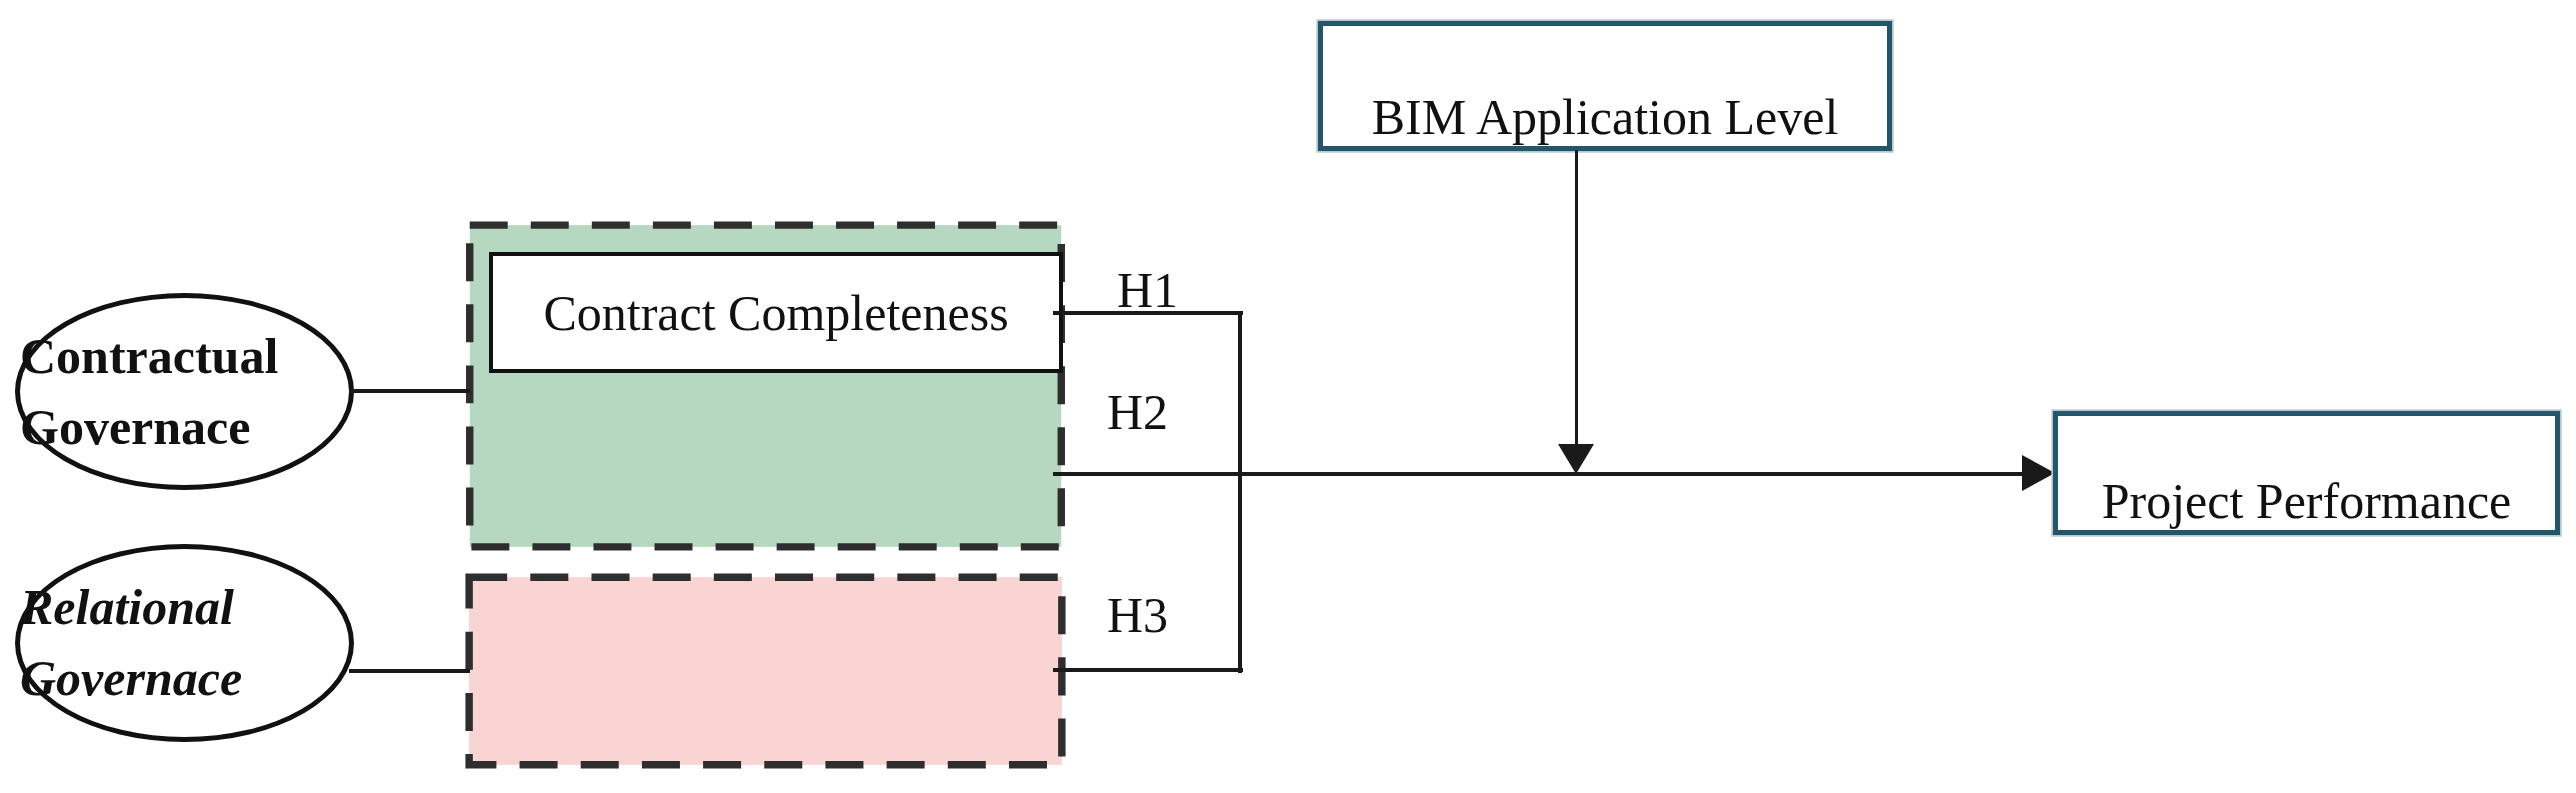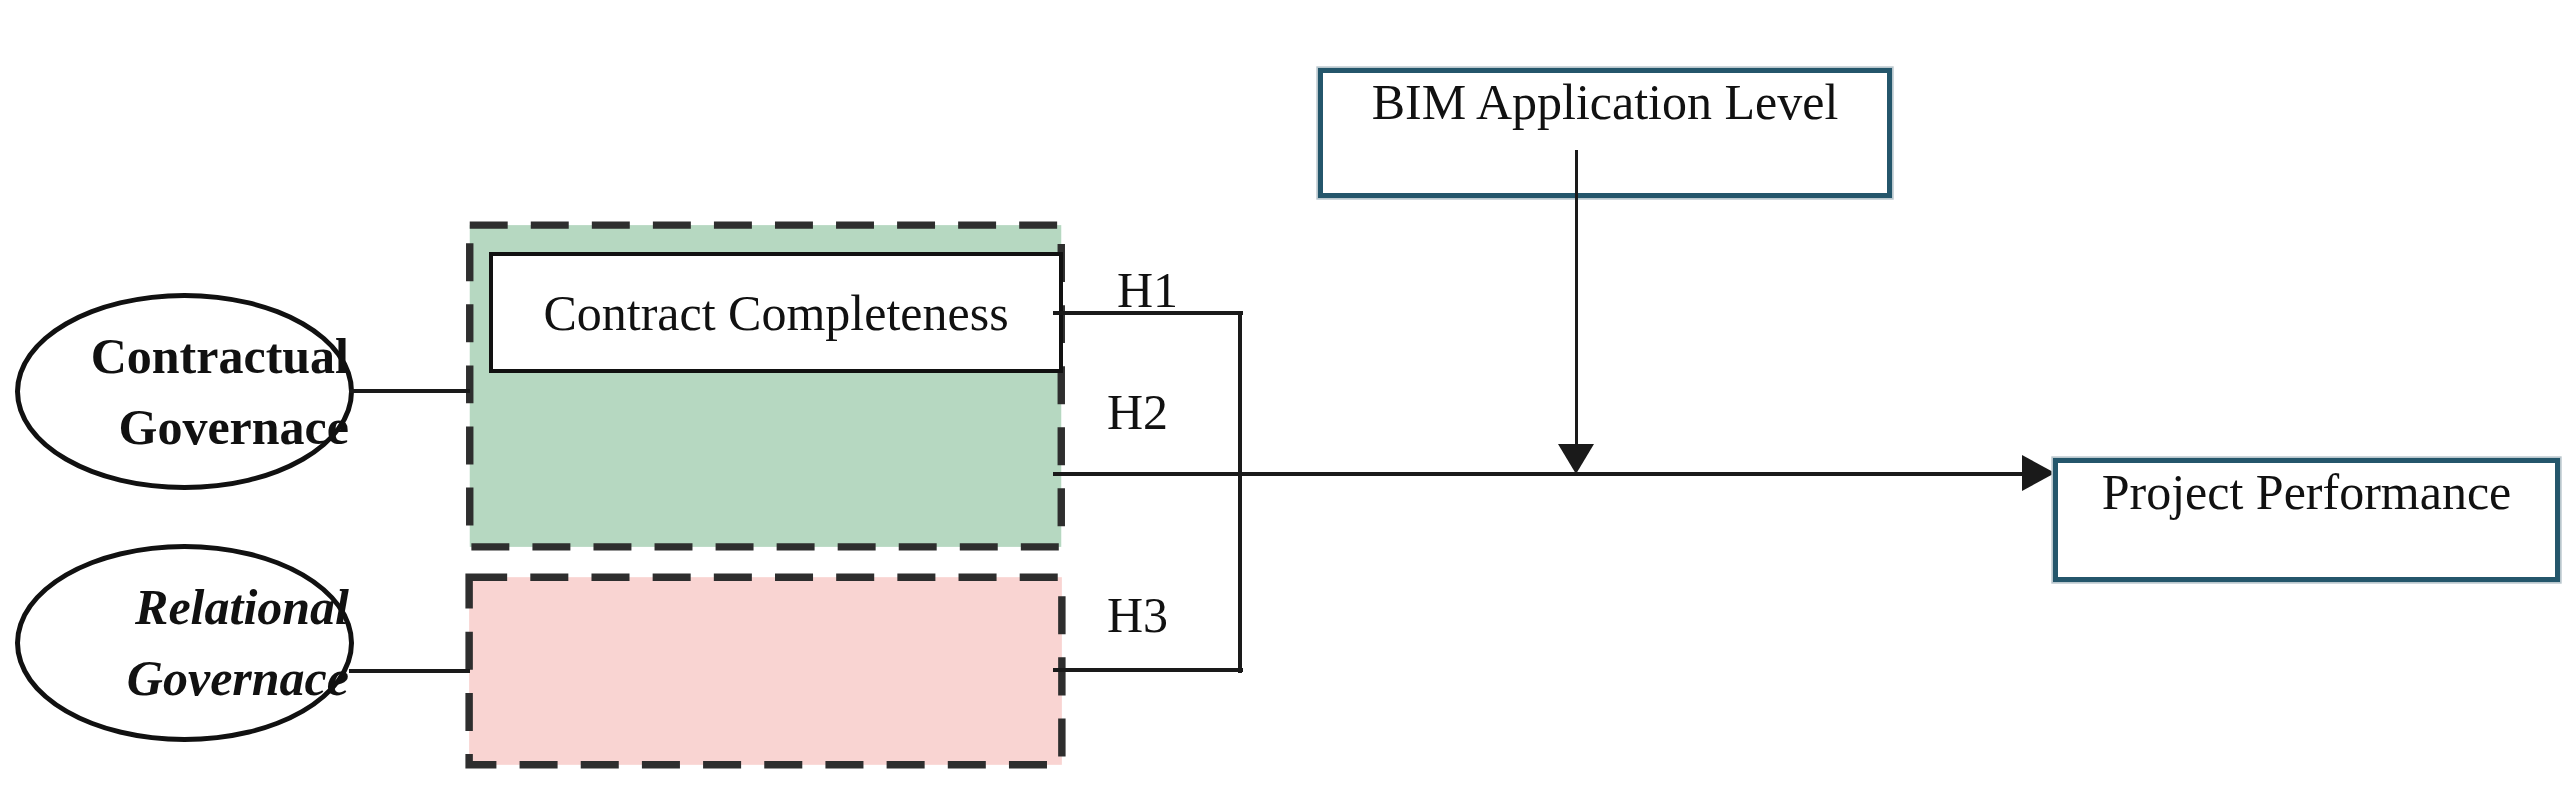--- a/index.html
+++ b/index.html
@@ -14,21 +14,21 @@
   }
   .abs { position: absolute; }
 
   
   .ellipse {
     border: 5px solid #111111;
     border-radius: 50%;
     background: #ffffff;
     display: flex;
     flex-direction: column;
-    align-items: flex-end;
+    align-items: flex-start;
     justify-content: center;
     text-align: center;
     font-weight: bold;
     font-size: 50px;
     line-height: 71px;
   }
 
   
   .node-box {
     background: #ffffff;
@@ -39,25 +39,24 @@
     font-size: 50px;
     text-align: center;
   }
 
   
   .teal-box {
     background: #ffffff;
     border: 5px solid #24566b;
     box-shadow: 0 0 0 1.7px #b9c7cd;
     display: flex;
-    align-items: flex-start;
+    align-items: flex-end;
     justify-content: center;
     font-size: 50px;
     text-align: center;
-    margin-top: 47px;
   }
 
   
   .hline { background: #1a1a1a; height: 4.1px; }
   .vline { background: #1a1a1a; width: 4.1px; }
 
   .label {
     font-size: 50px;
     line-height: 1;
     white-space: nowrap;

